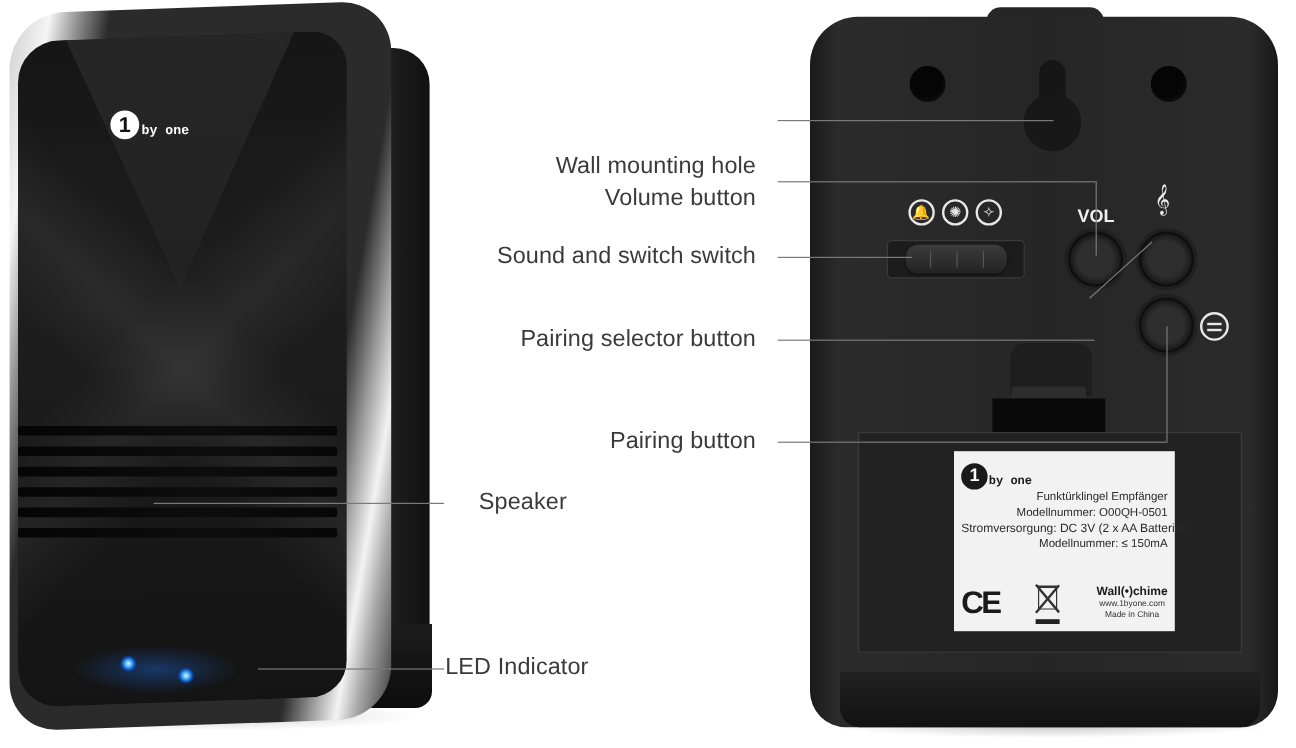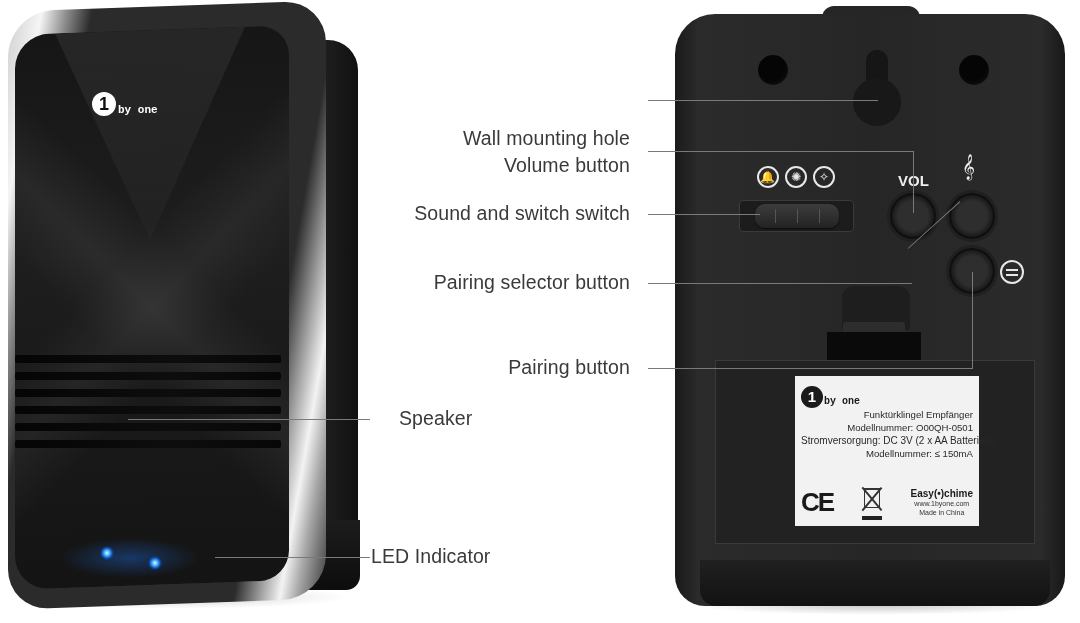--- a/index.html
+++ b/index.html
@@ -254,21 +254,21 @@
     <div class="spec-line">Modellnummer: ≤ 150mA</div>
     <div class="spec-bottom">
       <div class="ce-mark">CE</div>
       <div class="weee">
         <div class="weee-bin"></div>
           <div class="weee-x1"></div>
           <div class="weee-x2"></div>
           <div class="weee-bar"></div>
       </div>
       <div class="brand-block">
-        <div class="brand-name">Easy(•)chime</div>
+        <div class="brand-name">Wall(•)chime</div>
         <div class="brand-small">www.1byone.com</div>
         <div class="brand-small">Made in China</div>
       </div>
     </div>
   </div>
 </div>
 
 <div class="label right" style="right:450px; top:91px;margin-top:36px;">Wall mounting hole</div>
 <div class="line h" style="left:648px; top:100px; width:230px;"></div>
 

